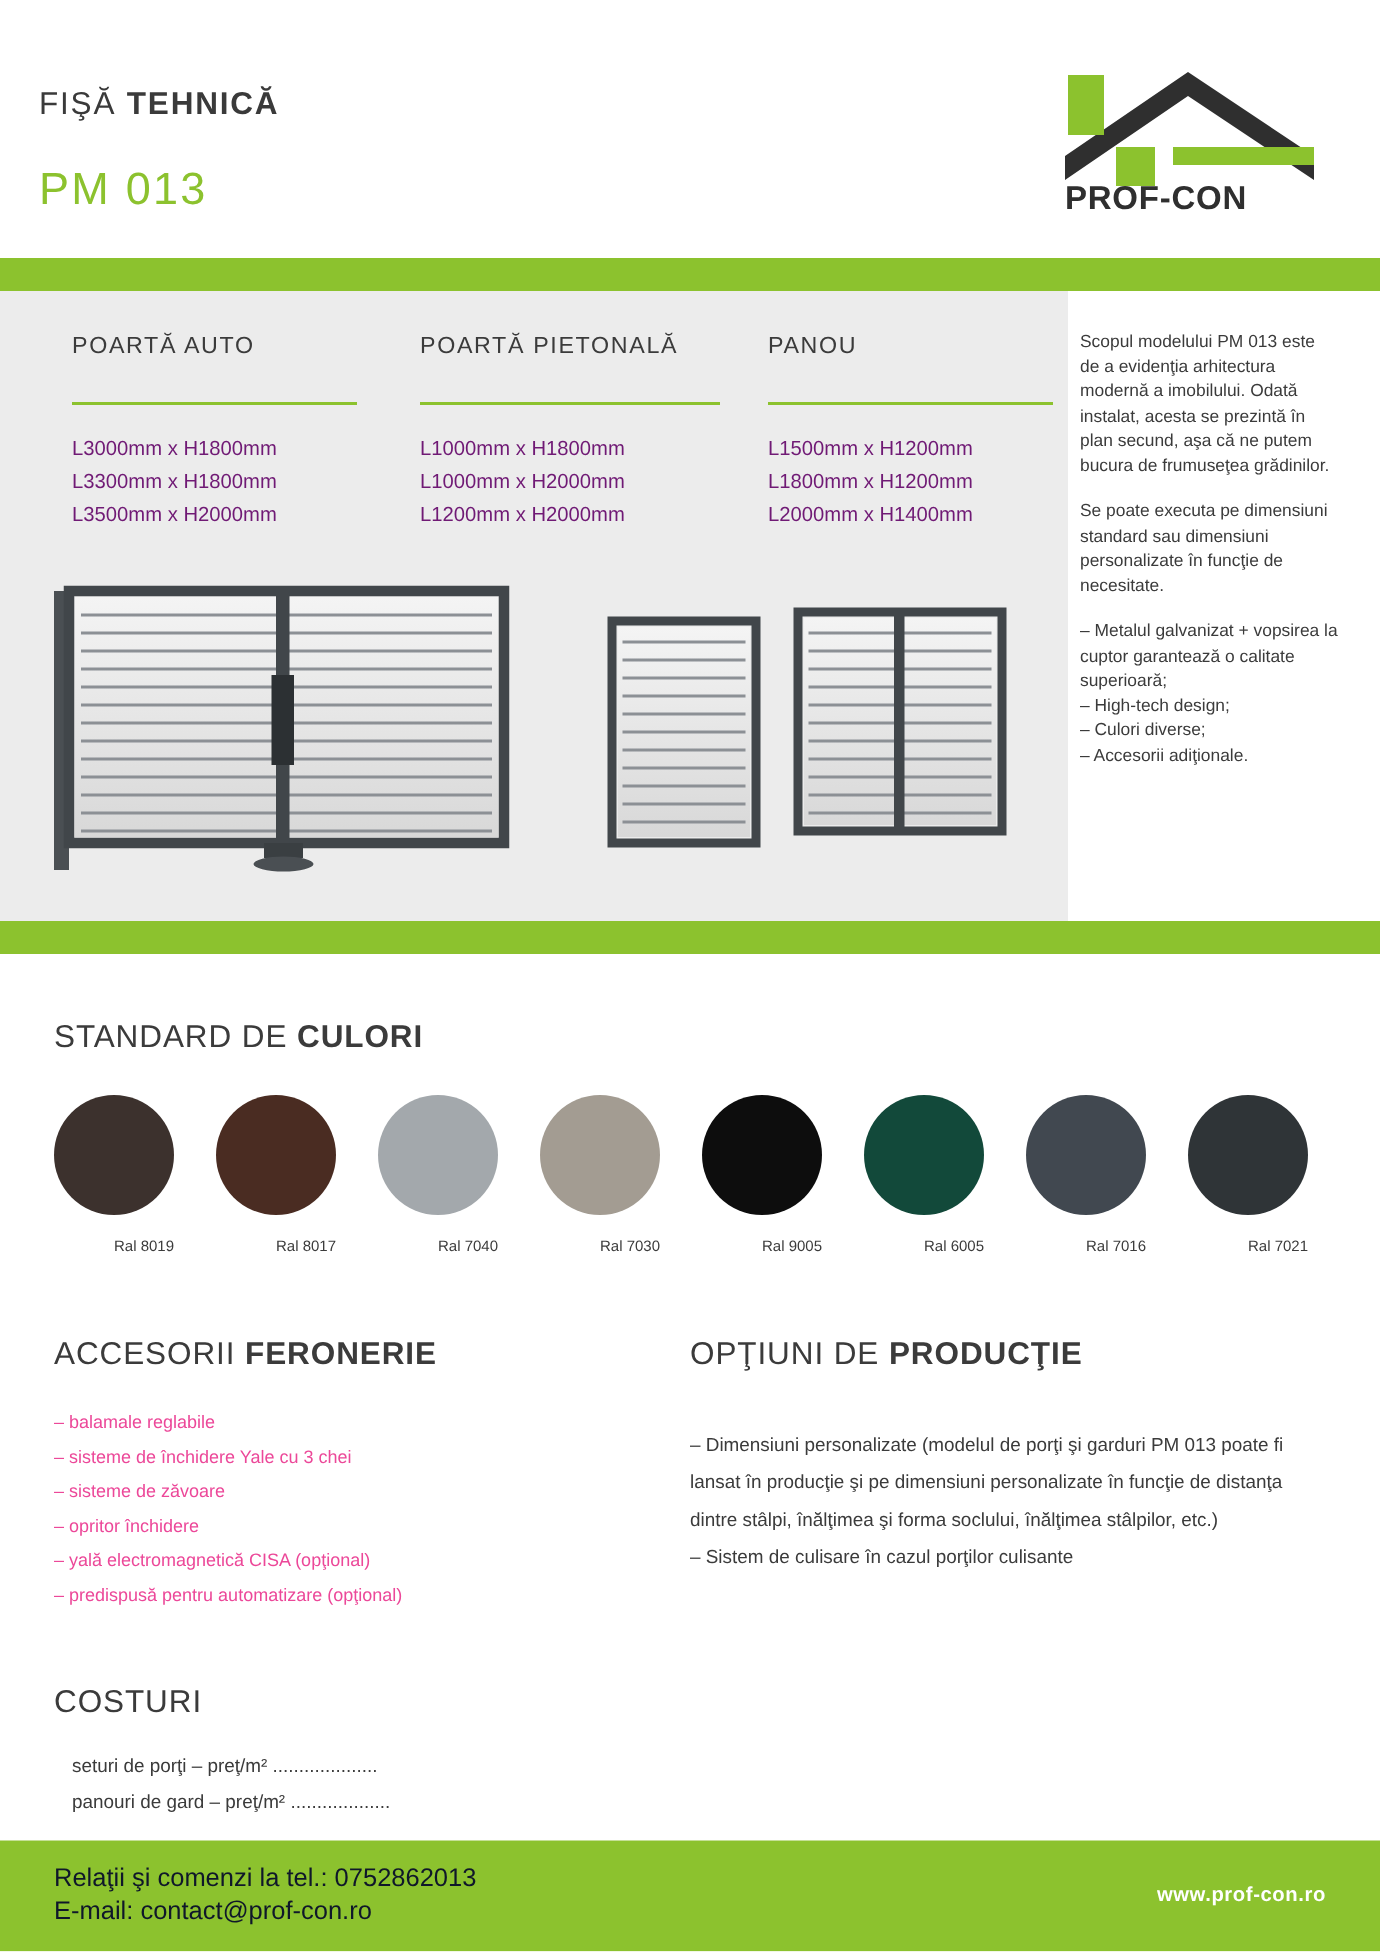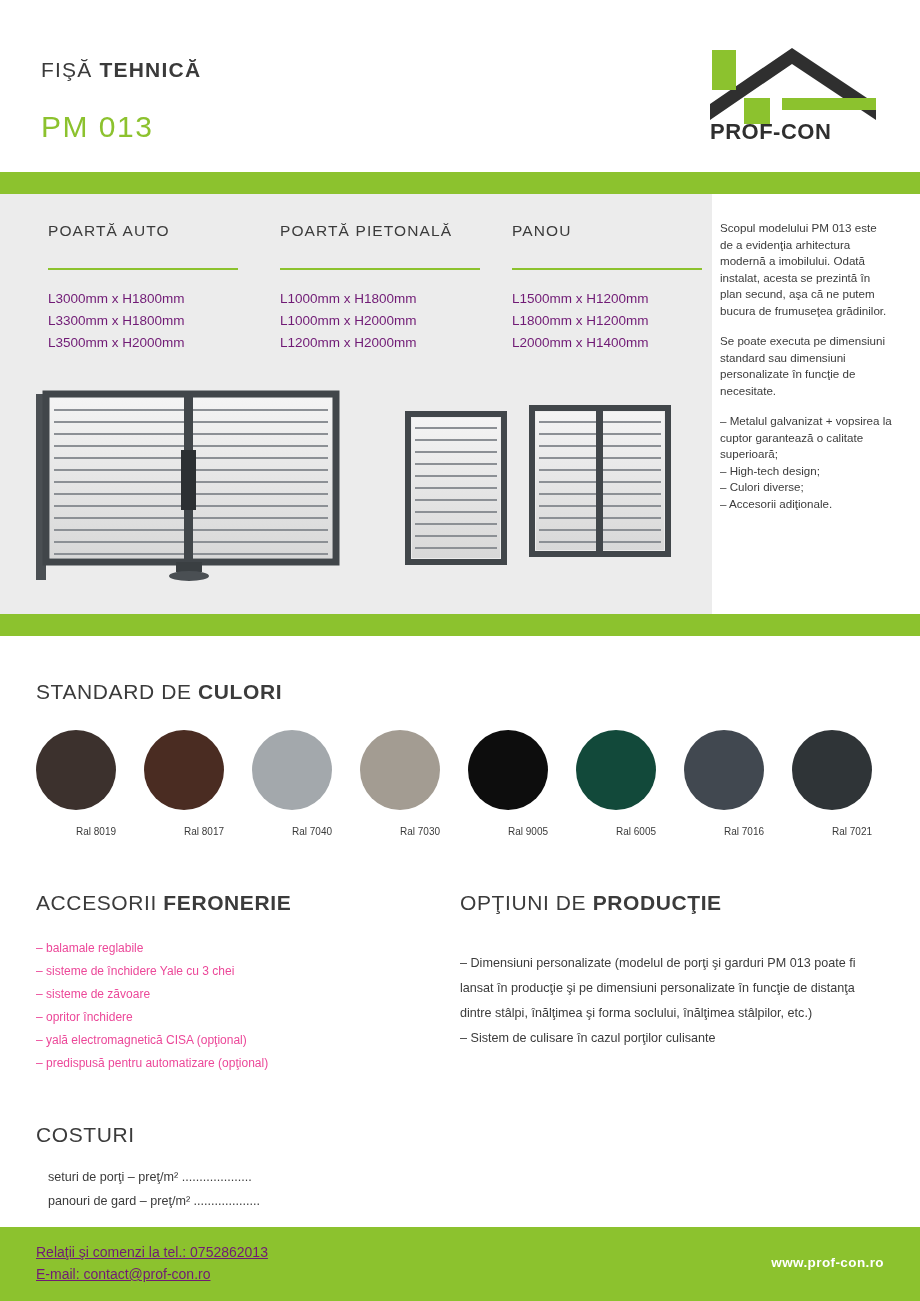--- a/index.html
+++ b/index.html
@@ -6,21 +6,21 @@
   html, body {
     width: 920px; height: 1301px;
     font-family: "Liberation Sans", sans-serif;
     background: #ffffff;
     color: #2b2b2b;
   }
   .page { position: relative; width: 920px; height: 1301px; overflow: hidden; background:#fff; }
 
   
   .header { position: relative; height: 172px; background:#fff; }
-  .header-title-block { position: absolute; left: 41px; top: 58px; }
+  .header-title-block { position: absolute; left: 26px; top: 58px; }
   .doc-kicker { font-size: 21px; letter-spacing: 1.2px; color:#3a3a3a; font-weight: 400; }
   .doc-kicker b { font-weight: 700; }
   .doc-model { font-size: 30px; color:#8cc22e; letter-spacing: 1.5px; margin-top: 28px; font-weight: 400; }
 
   .logo { position:absolute; right: 36px; top: 42px; width: 180px; height: 105px; }
   .logo svg { display:block; }
   .logo-word { position:absolute; left: 6px; bottom: 2px; font-size: 22px; font-weight:700; letter-spacing:0.5px; color:#2f2f2f; }
 
   
   .greenbar { background:#8cc22e; height: 22px; width: 100%; }
@@ -69,21 +69,21 @@
   .para-list { list-style:none; margin-top: 36px; }
   .para-list li { font-size: 12.6px; color:#3b3b3b; line-height: 25px; }
 
   .costs-title { margin-top: 48px; }
   .costs-list { list-style:none; margin-top: 18px; padding-left: 12px; }
   .costs-list li { font-size: 12.6px; color:#3b3b3b; line-height: 24px; }
 
   
   .footer-green { position:absolute; left:0; bottom: 0; width: 100%; height: 74px; background:#8cc22e; }
   .footer-contact { position:absolute; left: 36px; top: 14px; }
-  .footer-contact div { font-size: 14px; color:#701a75; line-height: 22px; text-decoration: underline; }
+  .footer-contact div { font-size: 17px; color:#0f172a; line-height: 22px; }
   .footer-site { position:absolute; right: 36px; top: 28px; font-size: 13.5px; font-weight:700; color:#ffffff; letter-spacing:0.4px; }
 </style>
 </head>
 <body>
 
 <div class="page">
 
   <div class="header">
     <div class="header-title-block">
       <div class="doc-kicker"><span>FIŞĂ </span><b>TEHNICĂ</b></div>

